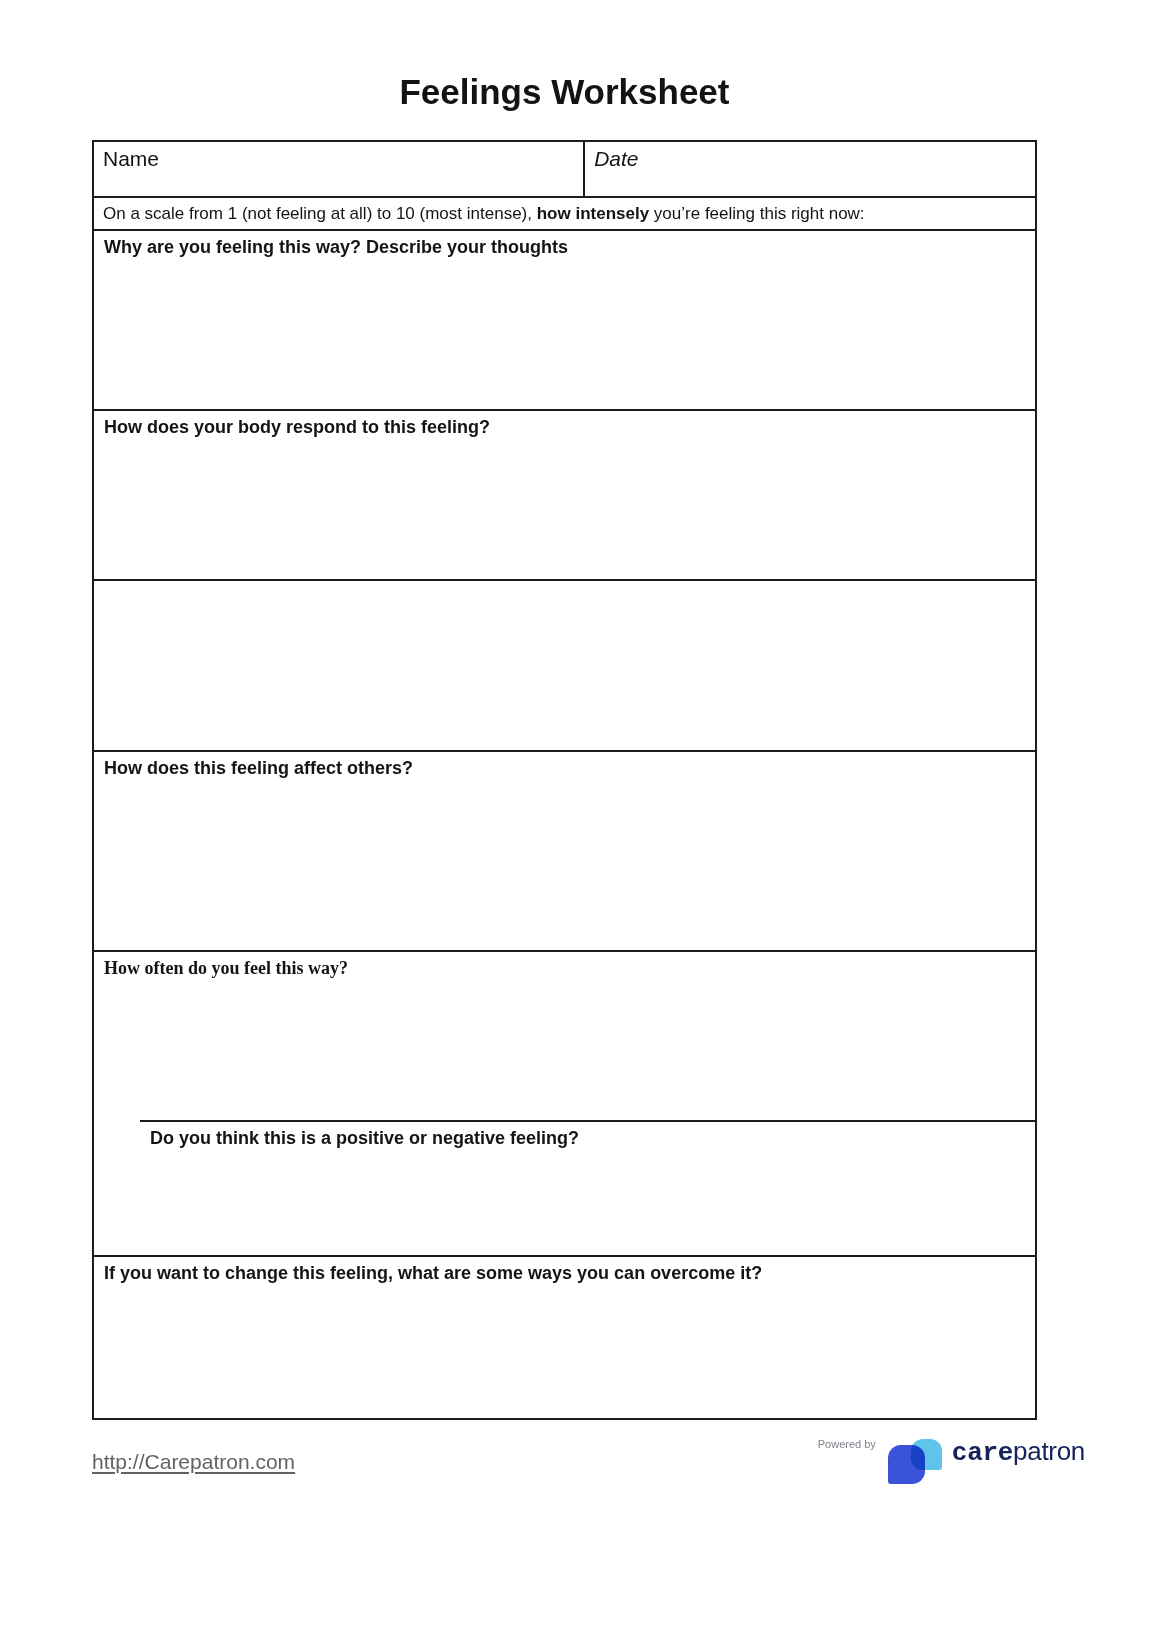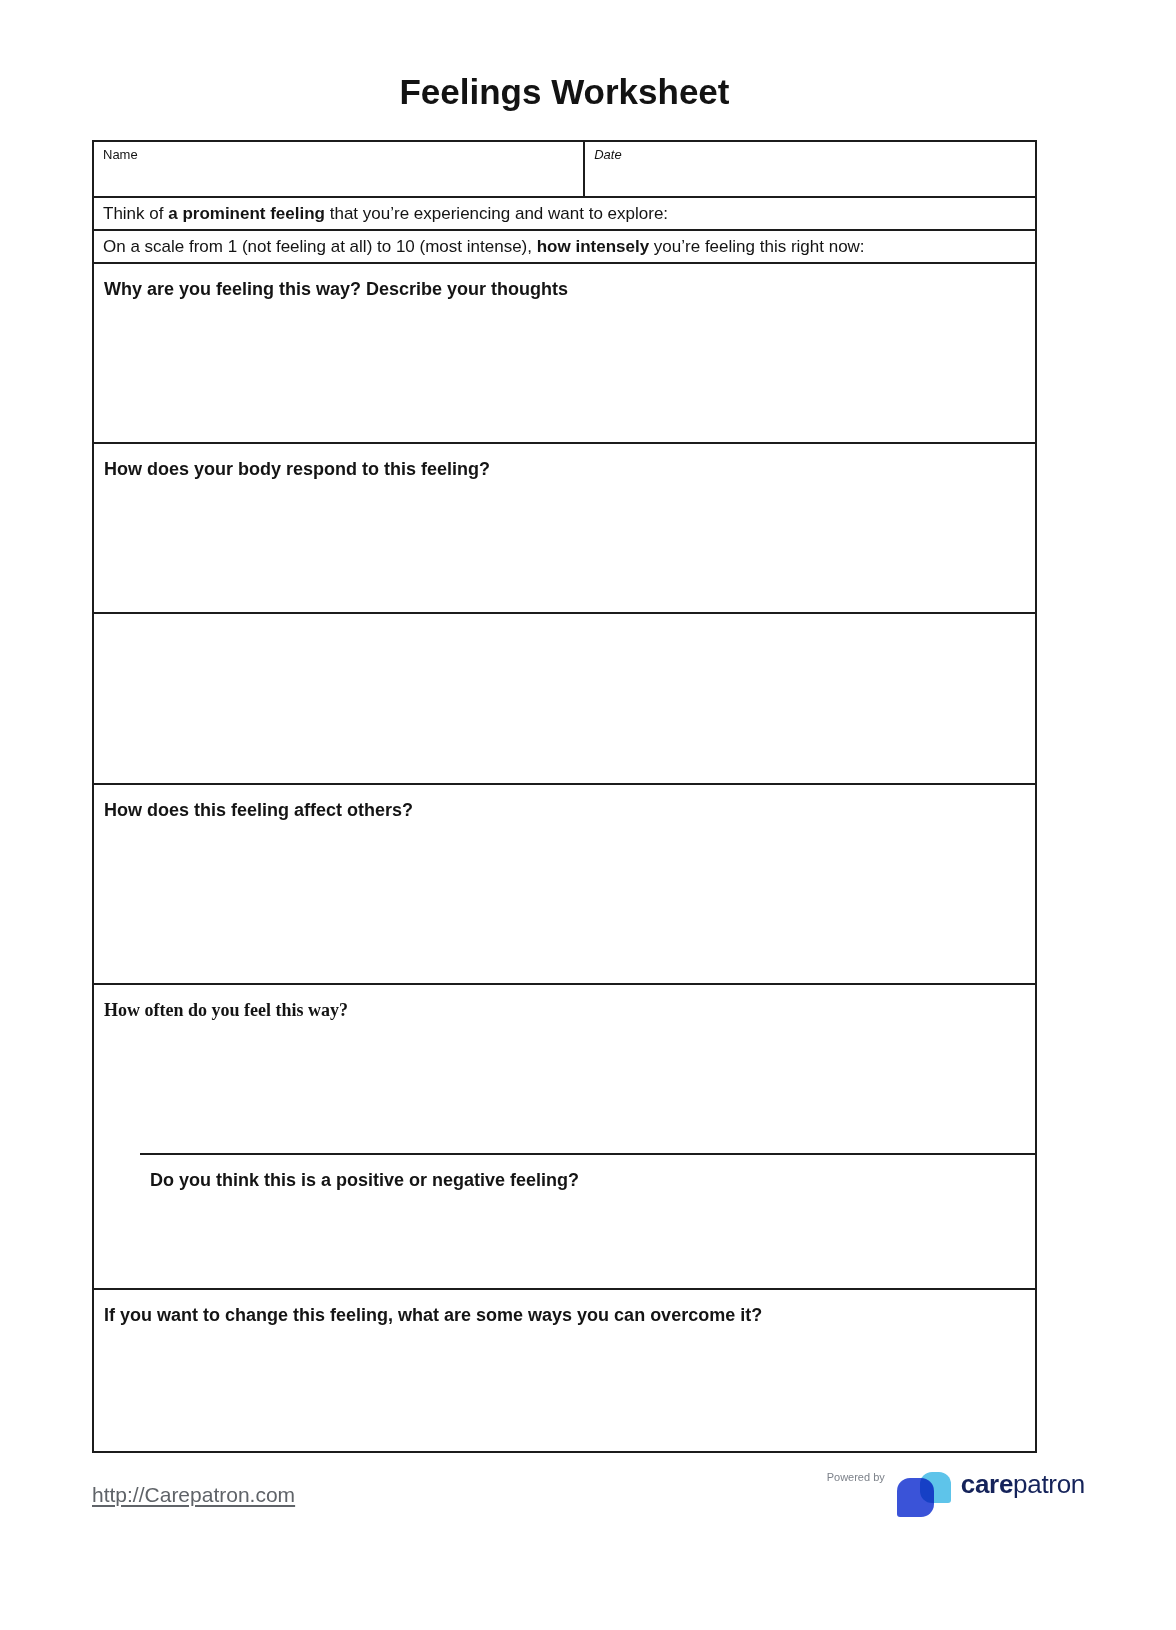--- a/index.html
+++ b/index.html
@@ -21,37 +21,37 @@
   }
   .form {
     margin-top:28px;
     border:2px solid #1c1c1c;
     box-sizing:border-box;
   }
   .row { border-top:2px solid #1c1c1c; box-sizing:border-box; }
   .row:first-child { border-top:none; }
 
   .row-namedate { display:flex; height:54px; }
-  .cell { padding:5px 9px; font-size:13px; box-sizing:border-box; }
+  .cell { padding:5px 9px; font-size:21px; box-sizing:border-box; }
   .cell-name { width:52.2%; border-right:2px solid #1c1c1c; }
   .cell-date { flex:1;font-style:italic; }
 
   .prompt-row {
     height:33px;
     display:flex;
     align-items:center;
     padding:0 9px;
     font-size:17px;
     box-sizing:border-box;
     white-space:pre-wrap;
   }
   .prompt-row b { font-weight:700; }
   .fill-inline { flex:1; height:100%; }
 
-  .qbox { padding:14px 10px; box-sizing:border-box; display:flex; flex-direction:column; }
+  .qbox { padding:5px 10px; box-sizing:border-box; display:flex; flex-direction:column; }
   .qbox .q { font-weight:700; font-size:18px; line-height:1.25; }
   .answer-area { flex:1; }
   .qb-1 { height:180px; }
   .qb-2 { height:170px; }
   .qb-3 { height:171px; }
   .qb-4 { height:200px; }
   .qb-5 { height:170px;font-family:Liberation Serif, serif; }
   .qb-6 { height:135px;margin-left:46px; }
   .qb-7 { height:163px; }
 
@@ -79,45 +79,41 @@
     border-radius:13px 13px 13px 3px;
   }
   .mark-light {
     position:absolute; left:23px; top:3px;
     width:31px; height:31px;
     background:#5ec4ea;
     border-radius:12px 12px 3px 12px;
     mix-blend-mode:multiply;
   }
   .wordmark { font-size:26px; color:#15235a; letter-spacing:-0.3px; }
-  .wordmark .wm-bold { font-weight:700; }
+  .wordmark .wm-bold { font-weight:700;font-family:Liberation Mono, monospace; }
   .wordmark .wm-reg { font-weight:400; }
 </style>
 </head>
 <body>
 
 <div class="sheet">
 
   <div class="title">Feelings Worksheet</div>
 
   <div class="form">
 
     <div class="row row-namedate">
       <div class="cell cell-name">
         <span>Name</span>
       </div>
       <div class="cell cell-date">
         <span>Date</span>
       </div>
     </div>
 
-    <div class="row prompt-row">
-      <span>Think of </span><b>a prominent feeling</b><span> that you’re experiencing and want to explore:</span>
-      <span class="fill-inline"></span>
-    </div>
 
     <div class="row prompt-row">
       <span>On a scale from 1 (not feeling at all) to 10 (most intense), </span><b>how intensely</b><span> you’re feeling this right now:</span>
       <span class="fill-inline"></span>
     </div>
 
     <div class="row qbox qb-1">
       <div class="q">Why are you feeling this way? Describe your thoughts</div>
       <div class="answer-area"></div>
     </div>

